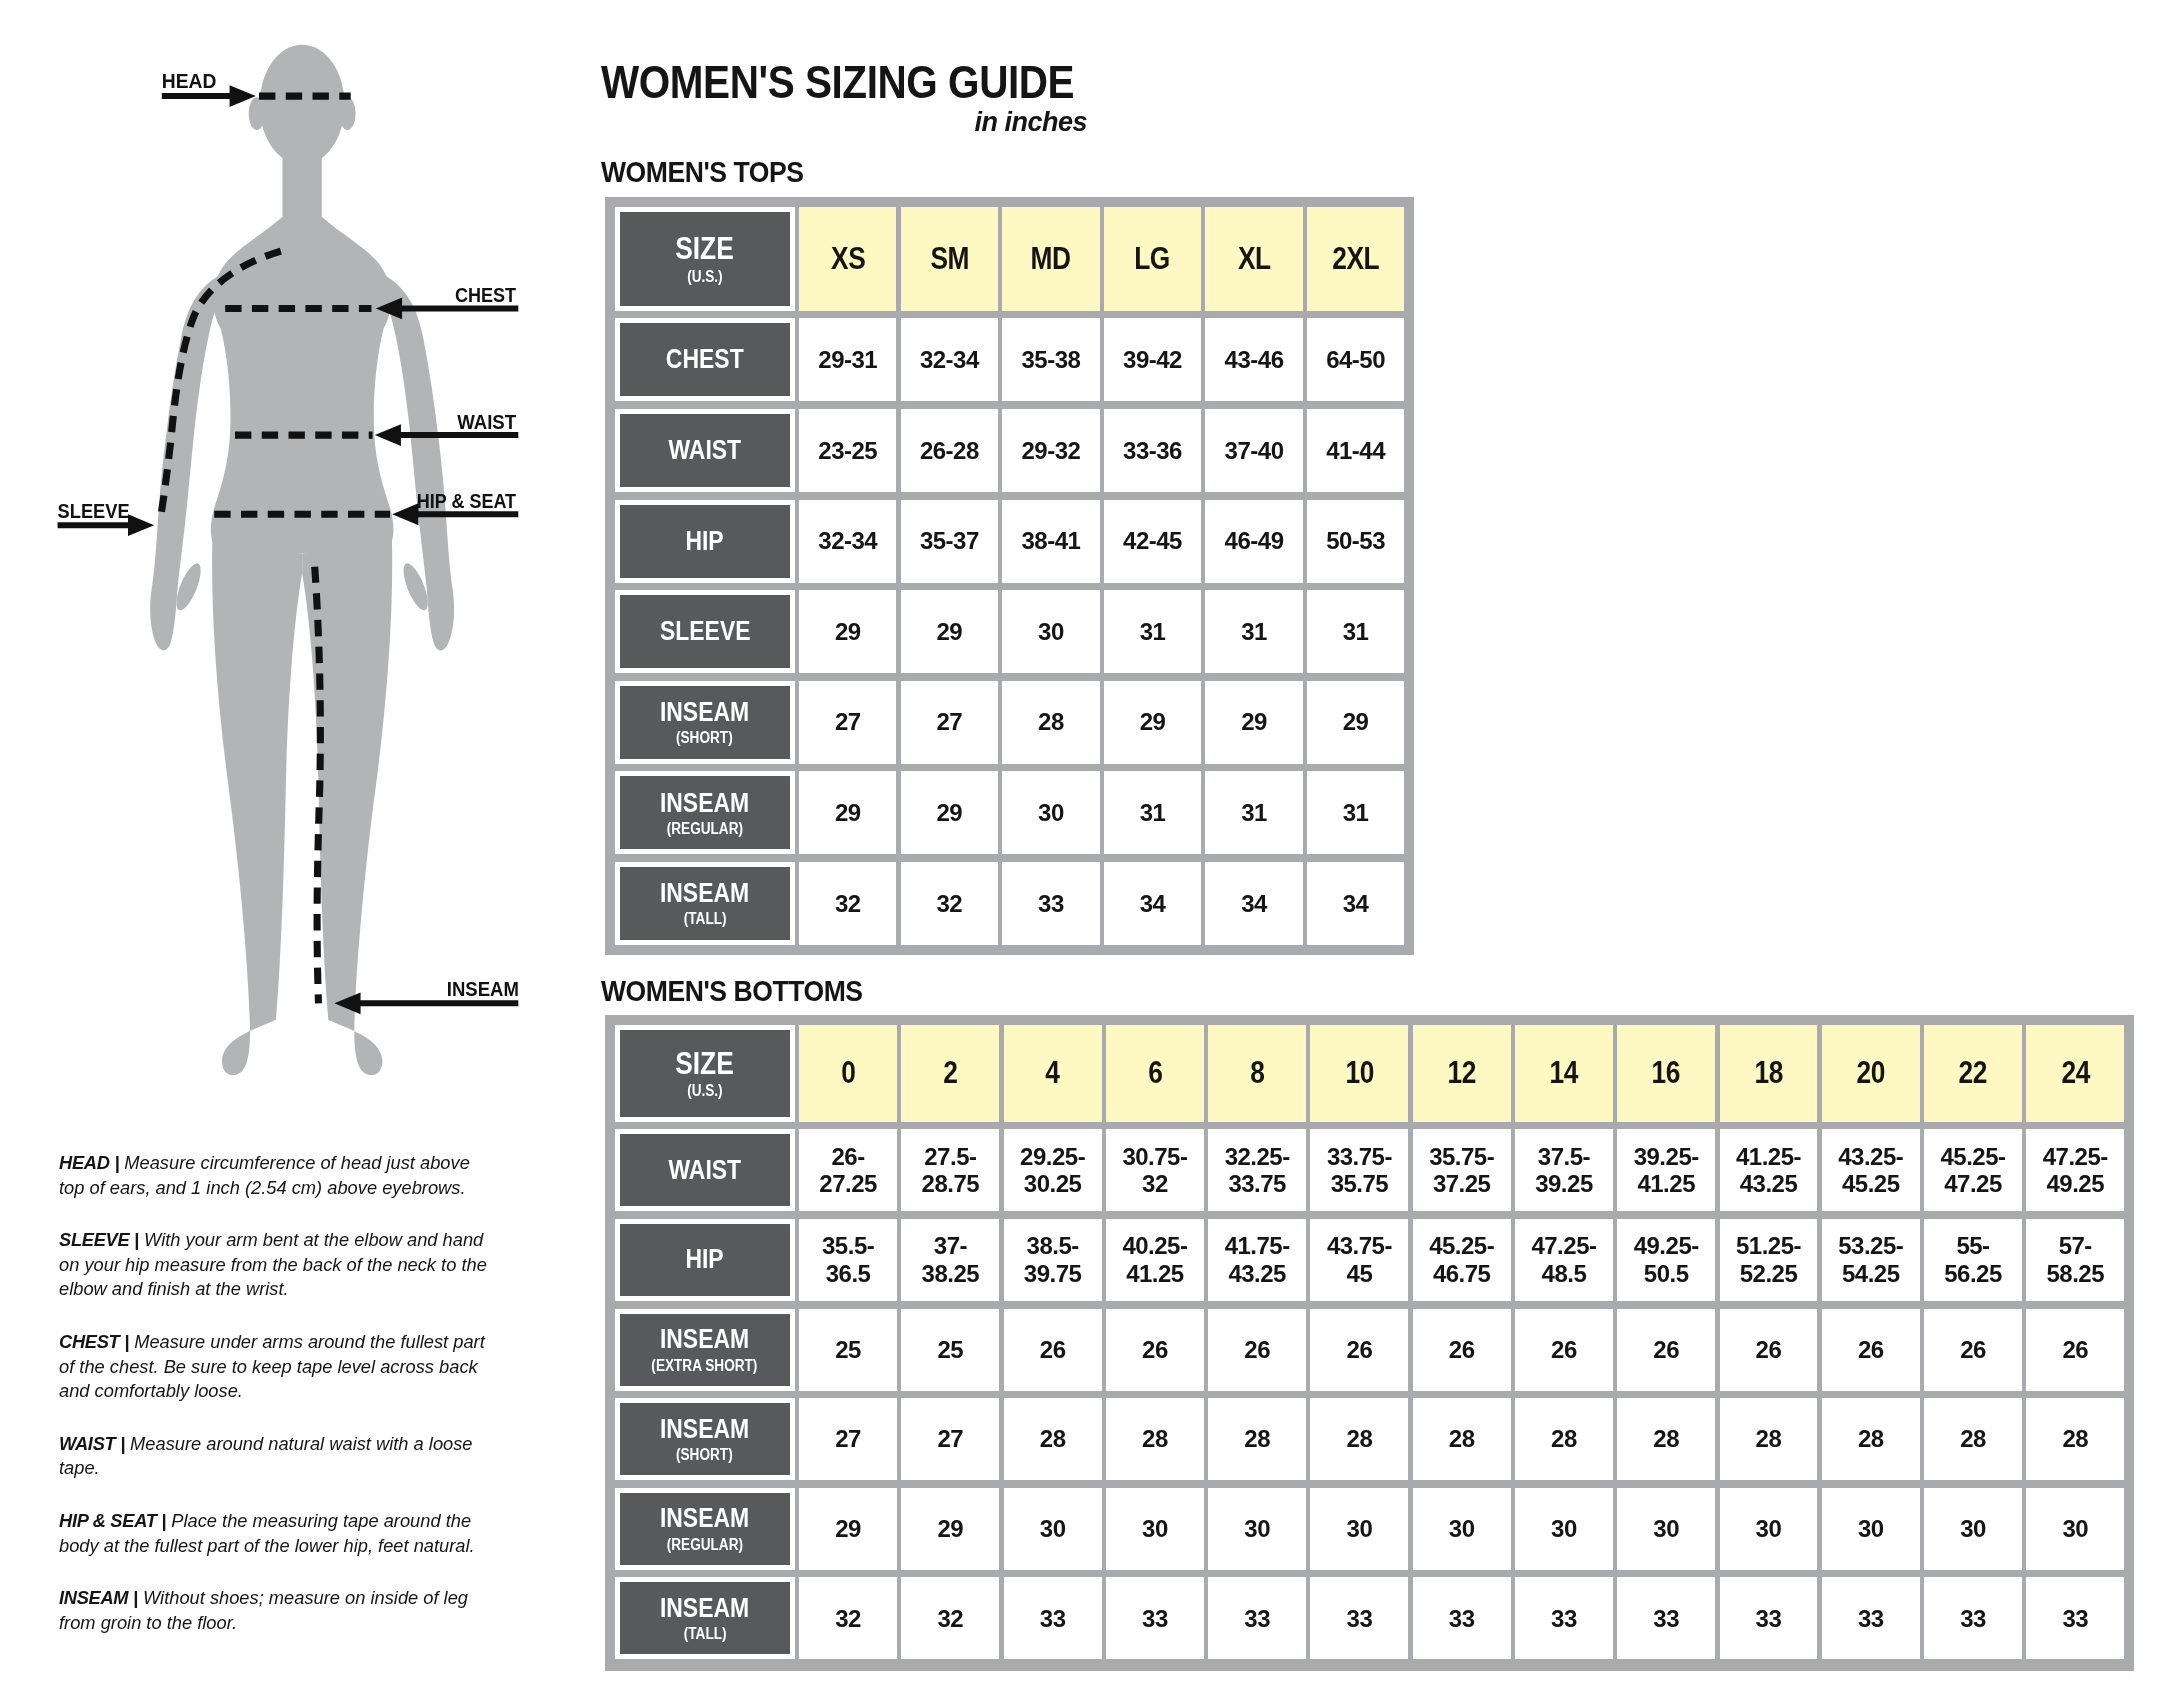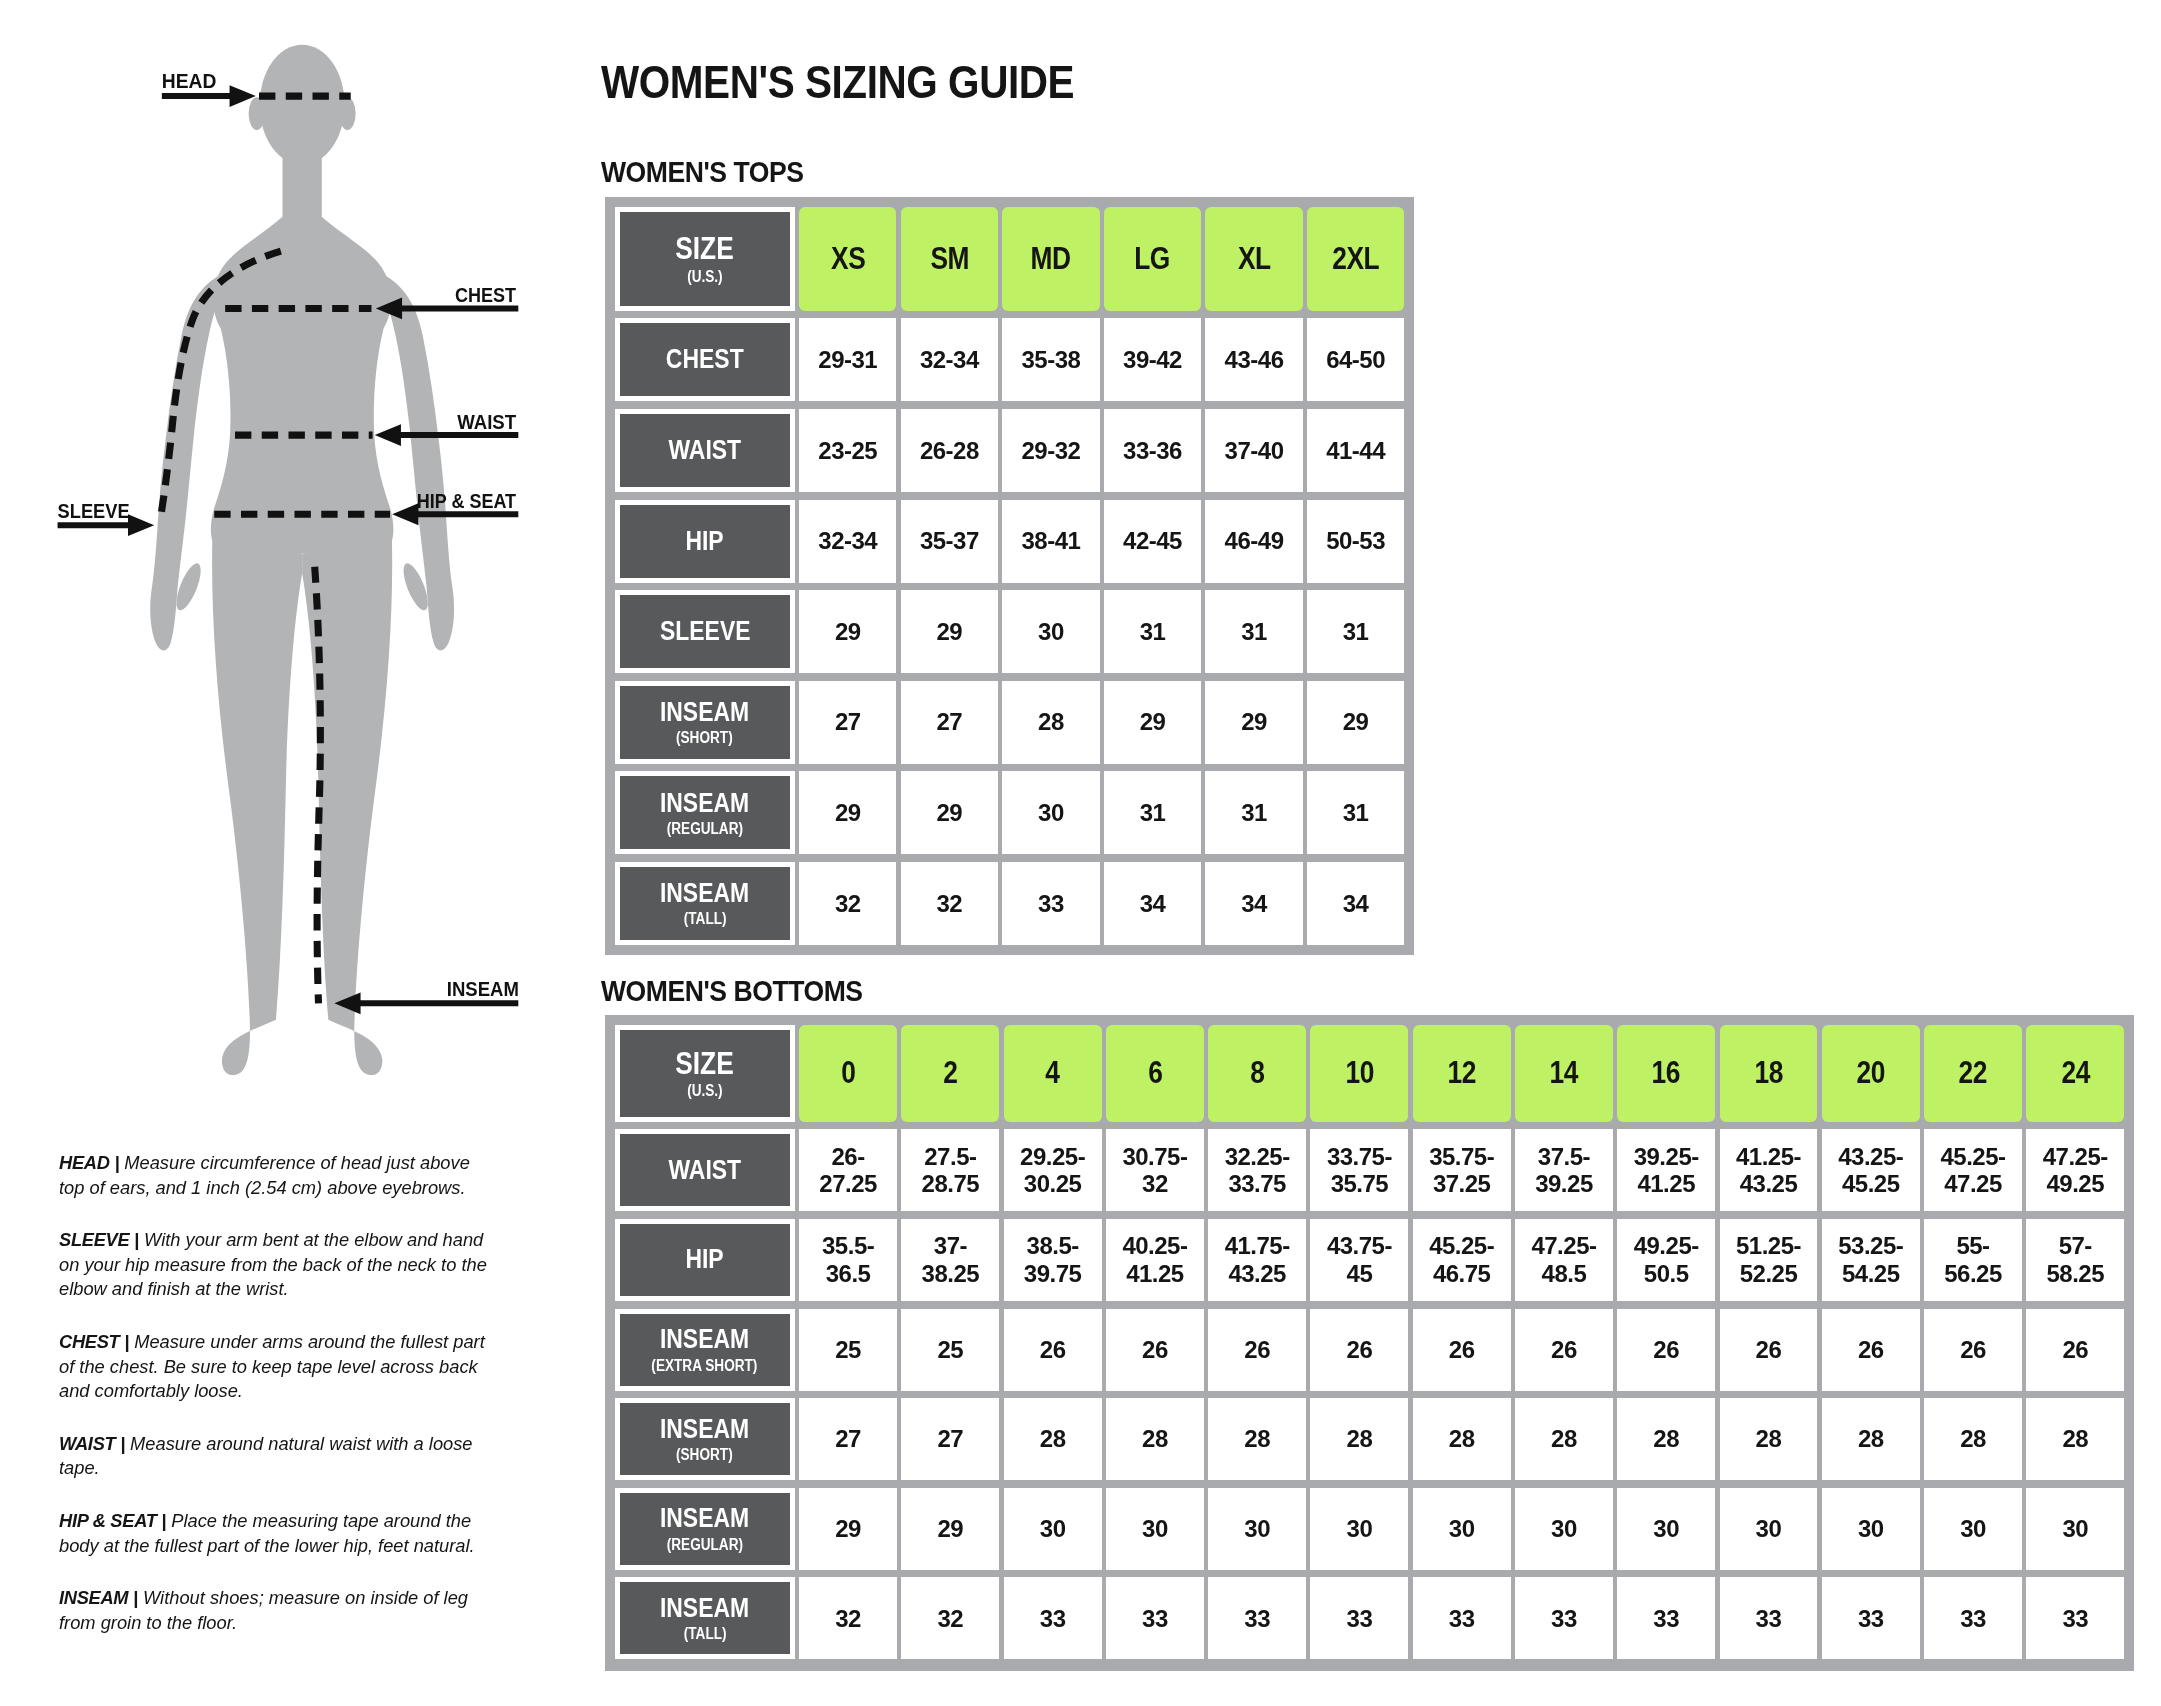--- a/index.html
+++ b/index.html
@@ -21,22 +21,22 @@
   #topsTable{left:605px;top:197px;width:809px;height:758px;
              grid-template-columns:180px repeat(6,1fr);grid-template-rows:104px repeat(7,83px);}
   #bottomsTable{left:605px;top:1015px;width:1529px;height:656px;
              grid-template-columns:180px repeat(13,1fr);grid-template-rows:97px repeat(6,82px);}
   .lcell{background:#58595b;border:5.5px solid #ffffff;color:#ffffff;display:flex;flex-direction:column;
          align-items:center;justify-content:center;line-height:1.08;text-align:center;}
   .lcell .main{font-weight:700;font-size:27px;}
   .lcell.header .main{font-size:31px;}
   .lcell .sub{font-weight:700;font-size:16px;margin-top:2.2px;}
   .cond{display:inline-block;white-space:nowrap;transform:scaleX(.85);transform-origin:center;}
-  .hcell{background:#bef264;display:flex;align-items:center;justify-content:center;
-         font-weight:700;font-size:31px;letter-spacing:-0.5px;border-radius:6px;}
+  .hcell{background:#fef9c3;display:flex;align-items:center;justify-content:center;
+         font-weight:700;font-size:31px;letter-spacing:-0.5px;}
   .dcell{background:#ffffff;display:flex;align-items:center;justify-content:center;text-align:center;
          font-weight:700;font-size:24px;line-height:1.15;letter-spacing:-0.5px;padding:0 5.5px;box-sizing:border-box;}
 
   
   #instructions{position:absolute;left:59px;top:1151px;width:437px;font-size:18.3px;line-height:24.6px;font-style:italic;}
   #instructions p{margin:0 0 28px 0;}
   #instructions b{font-weight:700;letter-spacing:-0.3px;}
 
   
   #diagram{position:absolute;left:0;top:0;}
@@ -131,20 +131,21 @@
 
     <text class="diag-label" x="296" y="162" textLength="100" lengthAdjust="spacingAndGlyphs">HEAD</text>
     <text class="diag-label" x="945" y="553" text-anchor="end" textLength="112" lengthAdjust="spacingAndGlyphs">CHEST</text>
     <text class="diag-label" x="945" y="785" text-anchor="end" textLength="108" lengthAdjust="spacingAndGlyphs">WAIST</text>
     <text class="diag-label" x="945" y="930" text-anchor="end" textLength="182" lengthAdjust="spacingAndGlyphs">HIP &amp; SEAT</text>
     <text class="diag-label" x="105" y="948" textLength="132" lengthAdjust="spacingAndGlyphs">SLEEVE</text>
     <text class="diag-label" x="950" y="1824" text-anchor="end" textLength="132" lengthAdjust="spacingAndGlyphs">INSEAM</text>
   </svg>
 
   <div id="title">WOMEN'S SIZING GUIDE</div>
+  <div id="subtitle">in inches</div>
   <div id="topsHeading" class="section-heading">WOMEN'S TOPS</div>
   <div id="bottomsHeading" class="section-heading">WOMEN'S BOTTOMS</div>
 
   <div id="topsTable" class="sztable">
       <div class="lcell header">
         <span class="main cond">SIZE</span>
         <span class="sub cond">(U.S.)</span>
       </div>
       <div class="hcell">
         <span class="cond">XS</span>

